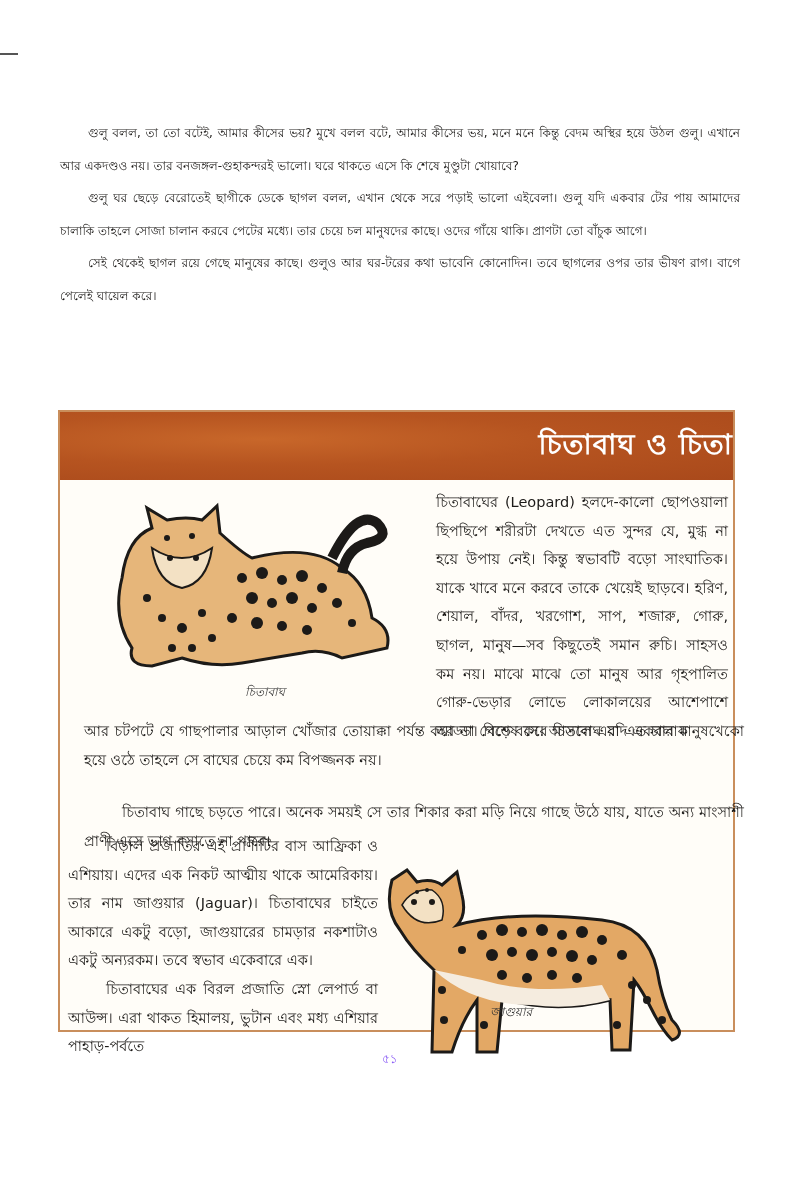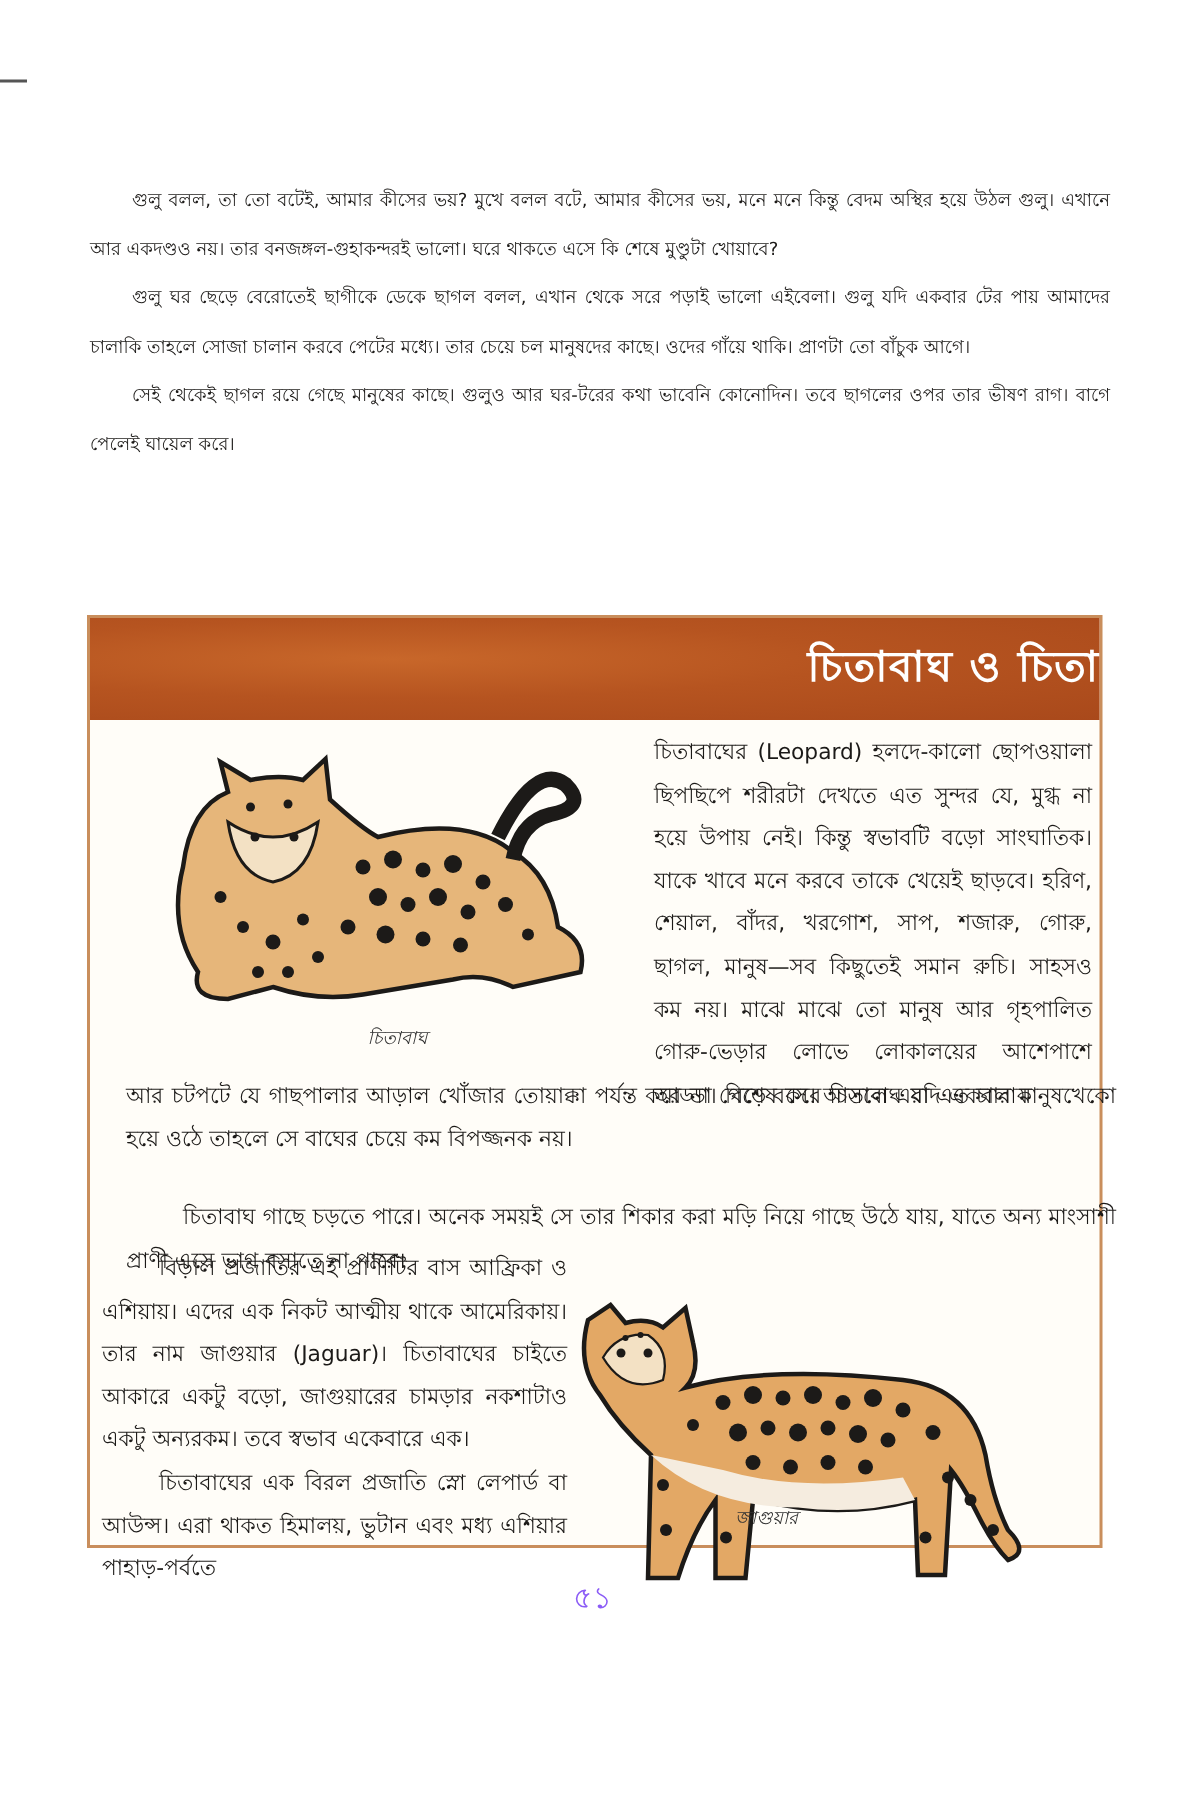--- a/index.html
+++ b/index.html
@@ -25,21 +25,21 @@
   .full { position:absolute; left:24px; top:237px; width:660px; text-align:justify; }
   .full .indent { text-indent:38px;margin-top:24px; }
   .col-left { position:absolute; left:8px; top:352px; width:310px; text-align:justify; }
   .col-left .indent { text-indent:38px; }
   .illus { position:absolute; }
   .leopard { left:32px; top:18px; width:320px; height:180px; }
   .jaguar { left:312px; top:380px; width:340px; height:200px; }
   .caption { position:absolute; font-size:12px; font-style:italic; color:#333;text-align:right; }
   .cap-leopard { left:185px; top:198px; }
   .cap-jaguar { left:430px; top:518px; }
-  .page-num { position:absolute; left:382px; top:1050px; font-size:20px; color:#8b5cf6; }
+  .page-num { position:absolute; left:382px; top:1050px; font-size:12px; color:#8b5cf6; }
 </style>
 </head>
 <body>
 
 <div class="corner-mark"></div>
 
 <div class="story">
   <p>গুলু বলল,  তা তো বটেই, আমার কীসের ভয়? মুখে বলল বটে, আমার কীসের ভয়, মনে মনে কিন্তু বেদম অস্থির হয়ে উঠল গুলু। এখানে আর একদণ্ডও নয়। তার বনজঙ্গল-গুহাকন্দরই ভালো। ঘরে থাকতে এসে কি শেষে মুণ্ডুটা খোয়াবে?</p>
   <p>গুলু ঘর ছেড়ে বেরোতেই ছাগীকে ডেকে ছাগল বলল, এখান থেকে সরে পড়াই ভালো এইবেলা। গুলু যদি একবার টের পায় আমাদের চালাকি তাহলে সোজা চালান করবে পেটের মধ্যে। তার চেয়ে চল মানুষদের কাছে। ওদের গাঁয়ে থাকি। প্রাণটা তো বাঁচুক আগে।</p>
   <p>সেই থেকেই ছাগল রয়ে গেছে মানুষের কাছে। গুলুও আর ঘর-টরের কথা ভাবেনি কোনোদিন। তবে ছাগলের ওপর তার ভীষণ রাগ। বাগে পেলেই ঘায়েল করে।</p>

